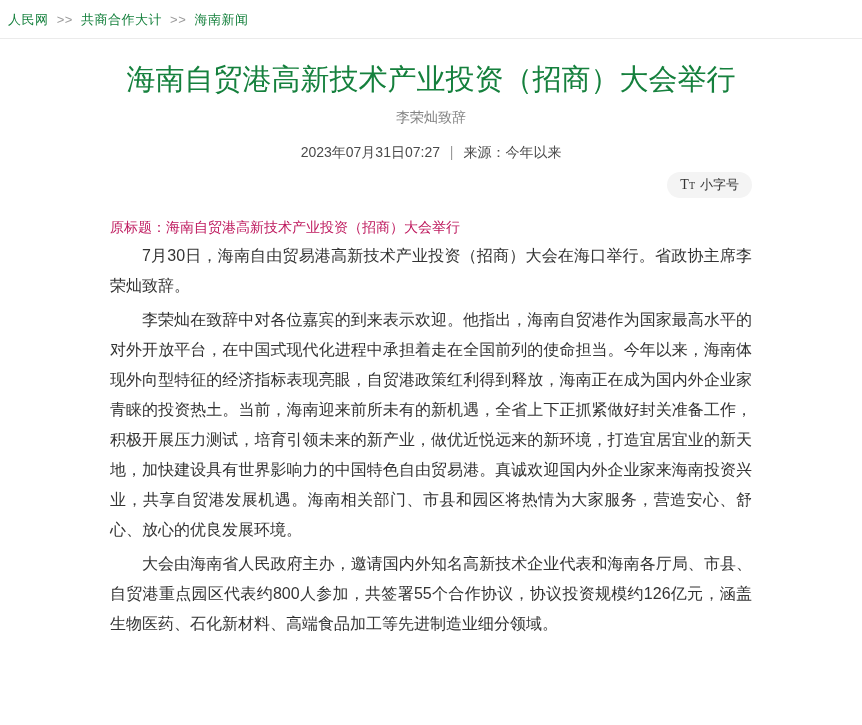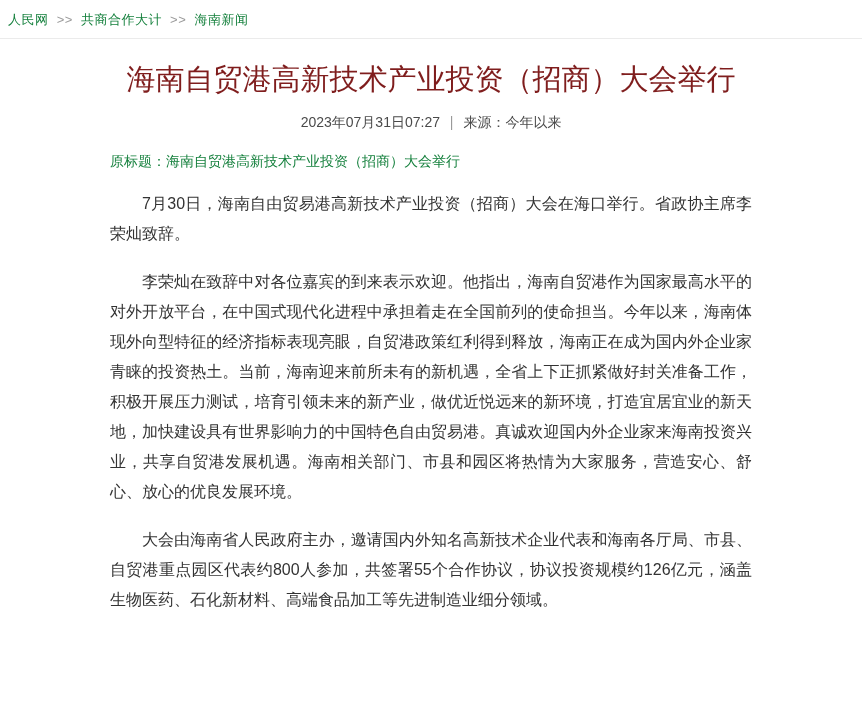--- a/index.html
+++ b/index.html
@@ -23,21 +23,21 @@
   .top-divider { border-bottom: 1px solid #ebebeb; }
   .article {
     width: 646px;
     margin: 0 auto;
   }
   .article-title {
     margin-top: 23px;
     text-align: center;
     font-size: 29px;
     font-weight: 400;
-    color: #7f1d1d;
+    color: #15803d;
     line-height: 1.2;
   }
   .article-subtitle {
     margin-top: 12px;
     text-align: center;
     font-size: 14px;
     color: #828282;
   }
   .article-meta {
     margin-top: 17px;
@@ -64,56 +64,63 @@
     cursor: pointer;
     border: none;
   }
   .tt-icon { font-family: "Liberation Serif", "DejaVu Serif", serif; color: #333; line-height: 1; }
   .tt-icon .t-big { font-size: 14px; }
   .tt-icon .t-small { font-size: 10px; }
   .original-title {
     margin-top: 21px;
     padding: 0 2px;
     font-size: 14px;
-    color: #15803d;
+    color: #be185d;
   }
   .article-body { margin-top: 4px; padding: 0 2px; }
   .article-body p {
     font-size: 16px;
     line-height: 30px;
     color: #333333;
     text-align: justify;
     text-indent: 2em;
-    margin-top: 18px;
+    margin-top: 4px;
   }
 </style>
 </head>
 <body>
 
 <div class="breadcrumb">
   <span class="crumb">人民网</span>
   <span class="sep">&gt;&gt;</span>
   <span class="crumb">共商合作大计</span>
   <span class="sep">&gt;&gt;</span>
   <span class="crumb">海南新闻</span>
 </div>
 
 <div class="top-divider"></div>
 
 <div class="article">
 
   <h1 class="article-title">海南自贸港高新技术产业投资（招商）大会举行</h1>
 
+  <div class="article-subtitle">李荣灿致辞</div>
 
   <div class="article-meta">
     <span>2023年07月31日07:27</span>
     <span class="pipe">|</span>
     <span>来源：今年以来</span>
   </div>
 
+  <div class="toolbar">
+    <button class="font-size-pill">
+      <span class="tt-icon"><span class="t-big">T</span><span class="t-small">T</span></span>
+      <span>小字号</span>
+    </button>
+  </div>
 
   <div class="original-title">原标题：海南自贸港高新技术产业投资（招商）大会举行</div>
 
   <div class="article-body">
     <p>7月30日，海南自由贸易港高新技术产业投资（招商）大会在海口举行。省政协主席李荣灿致辞。</p>
     <p>李荣灿在致辞中对各位嘉宾的到来表示欢迎。他指出，海南自贸港作为国家最高水平的对外开放平台，在中国式现代化进程中承担着走在全国前列的使命担当。今年以来，海南体现外向型特征的经济指标表现亮眼，自贸港政策红利得到释放，海南正在成为国内外企业家青睐的投资热土。当前，海南迎来前所未有的新机遇，全省上下正抓紧做好封关准备工作，积极开展压力测试，培育引领未来的新产业，做优近悦远来的新环境，打造宜居宜业的新天地，加快建设具有世界影响力的中国特色自由贸易港。真诚欢迎国内外企业家来海南投资兴业，共享自贸港发展机遇。海南相关部门、市县和园区将热情为大家服务，营造安心、舒心、放心的优良发展环境。</p>
     <p>大会由海南省人民政府主办，邀请国内外知名高新技术企业代表和海南各厅局、市县、自贸港重点园区代表约800人参加，共签署55个合作协议，协议投资规模约126亿元，涵盖生物医药、石化新材料、高端食品加工等先进制造业细分领域。</p>
 
   </div>
 

